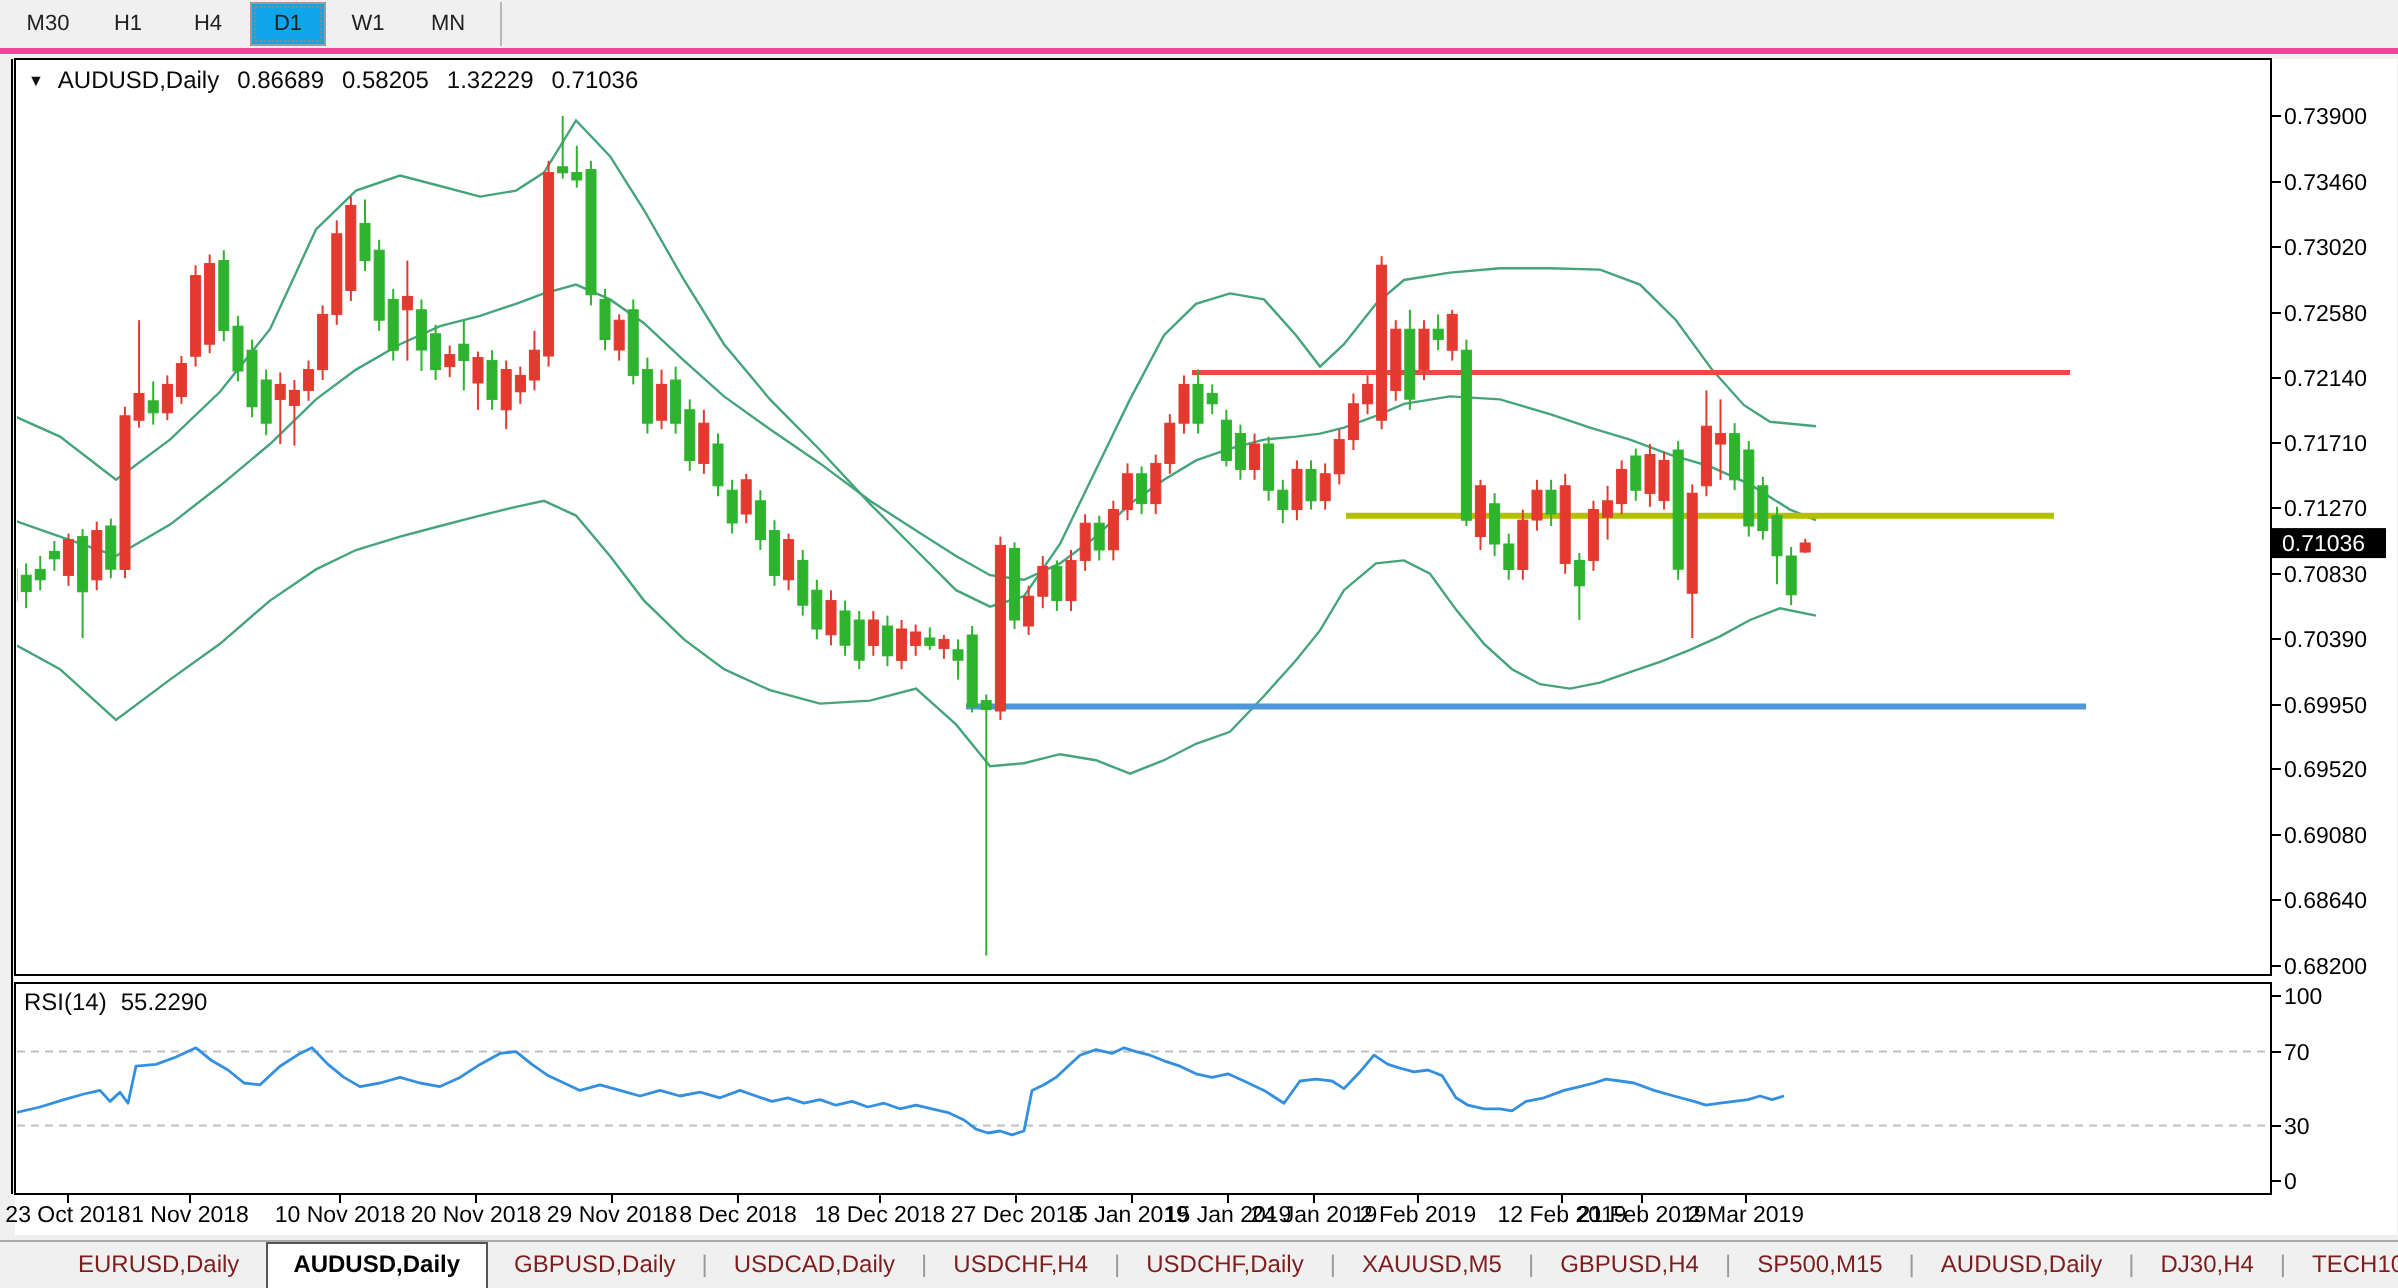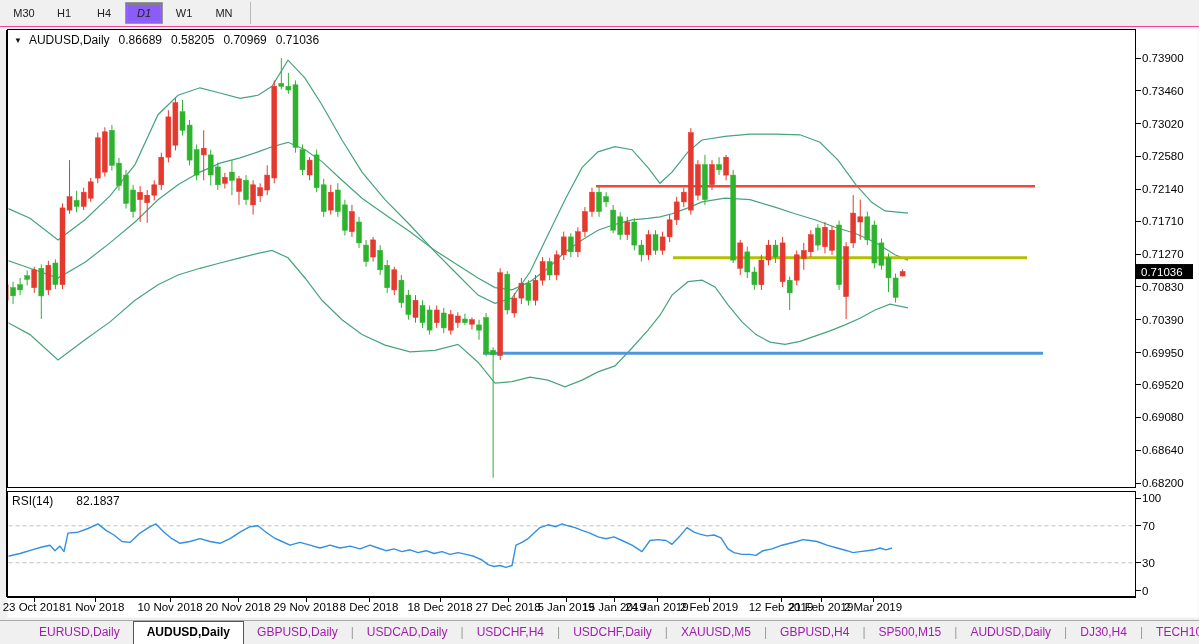--- a/index.html
+++ b/index.html
@@ -5,53 +5,53 @@
   html,body{margin:0;padding:0;}
   body{
     width:1199px;height:644px;overflow:hidden;position:relative;
     background:#f0f0f0;
     font-family:"Liberation Sans","DejaVu Sans",sans-serif;
     -webkit-font-smoothing:antialiased;
   }
   
   #toolbar{
     position:absolute;left:0;top:0;width:1199px;height:27px;
-    background:#f0f0f0;border-bottom:1px solid #ec4899;
+    background:#f0f0f0;border-bottom:3px solid #ec4899;
     display:flex;align-items:center;padding-left:4px;box-sizing:border-box;
   }
   .tf-btn{
     min-width:26px;height:20px;line-height:20px;margin:0 1px;padding:0 5px;
     font-size:11px;color:#222;text-align:center;cursor:default;
     border:1px solid transparent;background:transparent;
   }
   .tf-btn.active{
-    background:#8b5cf6;border:1px solid #9a9a9a;outline:1px dotted #8a8a8a;outline-offset:-3px;font-style:italic;
+    background:#0ea5e9;border:1px solid #9a9a9a;outline:1px dotted #8a8a8a;outline-offset:-3px;
   }
   .tf-sep{width:1px;height:22px;background:#b9b9b9;margin:0 6px;}
   
   #chart-svg{position:absolute;left:0;top:0;}
   
   #chart-title{
     position:absolute;left:14px;top:33px;font-size:12px;color:#0a0a0a;
     display:flex;gap:9px;align-items:center;white-space:nowrap;
   }
   #chart-title .marker{font-size:8px;color:#111;margin-right:-2px;}
   #rsi-label{
     position:absolute;left:12px;top:494px;font-size:12px;color:#0a0a0a;
-    display:flex;gap:23px;white-space:nowrap;
+    display:flex;gap:7px;white-space:nowrap;
   }
   
   #tabbar{
     position:absolute;left:0;top:620px;width:1199px;height:24px;
     background:#f0f0f0;border-top:1px solid #a9a9a9;
     display:flex;align-items:stretch;overflow:hidden;
     padding-left:26px;box-sizing:border-box;
   }
   .sym-tab{
-    font-size:12px;color:#a21caf;padding:0 13px;line-height:22px;white-space:nowrap;cursor:default;
+    font-size:12px;color:#7f1d1d;padding:0 13px;line-height:22px;white-space:nowrap;cursor:default;
   }
   .sym-tab.active{
     background:#ffffff;border:1px solid #555;border-bottom:none;
     font-weight:bold;color:#000;margin-top:0px;line-height:21px;
   }
   .tab-sep{color:#9a9a9a;line-height:22px;font-size:12px;}
 </style>
 </head>
 <body>
 
@@ -419,27 +419,27 @@
     <text x="821" y="611" font-size="11.5" fill="#000" text-anchor="middle">21 Feb 2019</text>
     <line x1="873" x2="873" y1="597" y2="601.5" stroke="#000" stroke-width="1" shape-rendering="crispEdges"></line>
     <text x="873" y="611" font-size="11.5" fill="#000" text-anchor="middle">2 Mar 2019</text>
   </svg>
 
 <div id="chart-title">
   <span class="marker">▼</span>
   <span>AUDUSD,Daily</span>
   <span>0.86689</span>
   <span>0.58205</span>
-  <span>0.70969</span>
+  <span>1.32229</span>
   <span>0.71036</span>
 </div>
 
 <div id="rsi-label">
   <span>RSI(14)</span>
-  <span>82.1837</span>
+  <span>55.2290</span>
 </div>
 
 <div id="tabbar">
     <div class="sym-tab">EURUSD,Daily</div>
     <div class="sym-tab active">AUDUSD,Daily</div>
     <div class="sym-tab">GBPUSD,Daily</div>
     <span class="tab-sep">|</span>
     <div class="sym-tab">USDCAD,Daily</div>
     <span class="tab-sep">|</span>
     <div class="sym-tab">USDCHF,H4</div>

